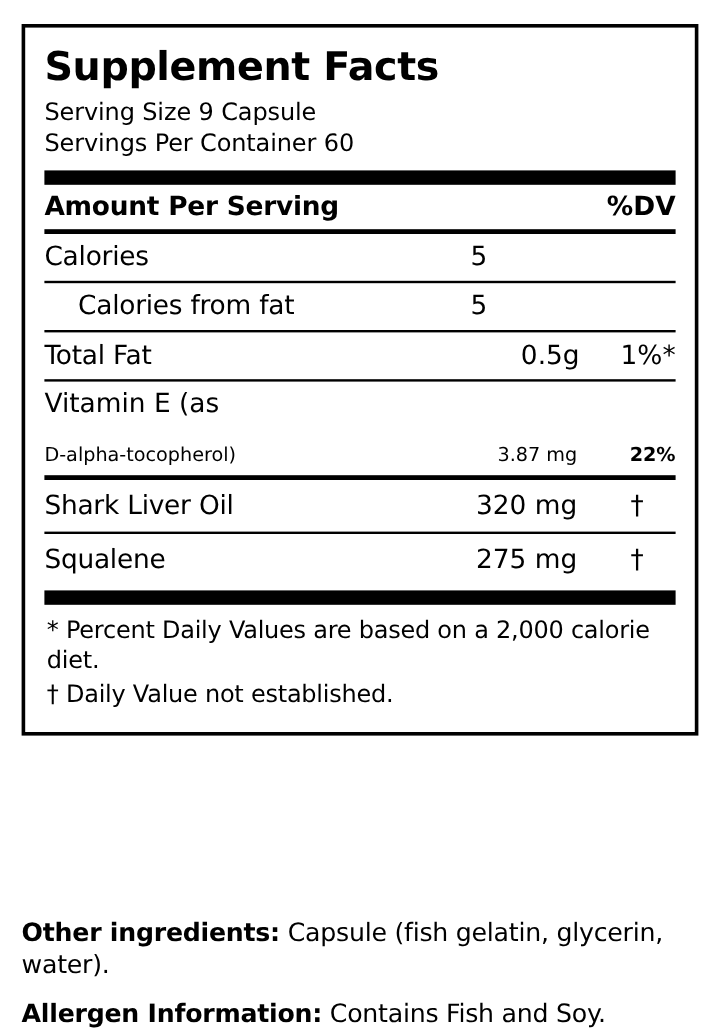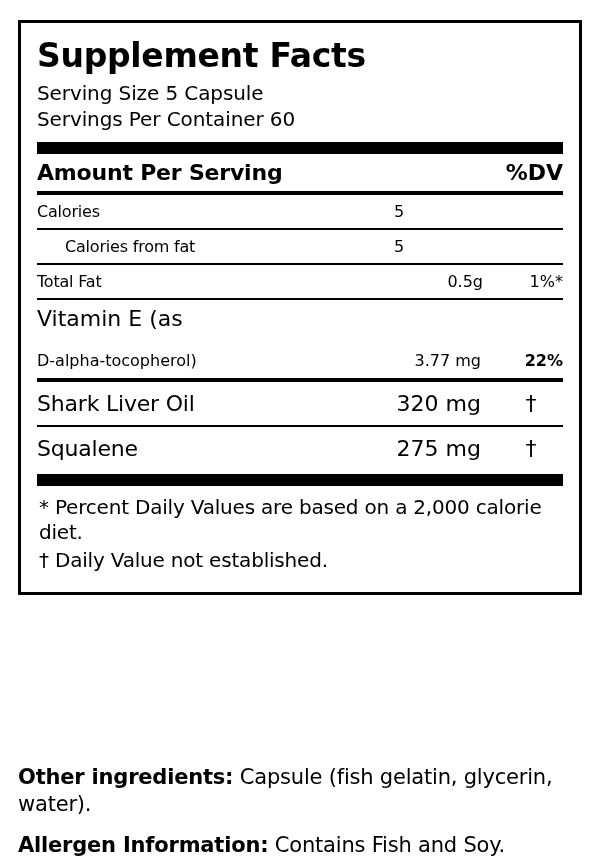--- a/index.html
+++ b/index.html
@@ -89,21 +89,21 @@
   .hdr {
     font-weight: bold;
     font-size: 22px;
     padding: 6px 0 6px 0;
   }
   .hdr .name { letter-spacing: -0.2px; }
   .hdr .dv { flex: 0 0 84px; }
 
   .item {
     padding: 7px 0 7px 0;
-    font-size: 16px;
+    font-size: 22px;
   }
   .item .amount { width: 180px; text-align: center; }
   .item .dv { flex: 0 0 64px; text-align: left; padding-left: 10px;}
 
   .item.indent .name { padding-left: 28px; }
 
   .item.right-amt .amount { width: auto; text-align: right; padding-right: 6px; }
   .item.right-amt .dv { text-align: right; flex: 0 0 74px; padding-left: 0; }
 
   .vit-row {
@@ -153,21 +153,21 @@
 </style>
 </head>
 <body>
 
 <div class="page">
 
   <div class="panel">
 
     <div class="title">Supplement Facts</div>
 
-    <div class="serving-line">Serving Size 5 Capsule</div>
+    <div class="serving-line">Serving Size 9 Capsule</div>
     <div class="serving-line">Servings Per Container 60</div>
 
     <div class="rule-thick"></div>
 
     <div class="row hdr">
       <span class="name">Amount Per Serving</span>
       <span class="dv">%DV</span>
     </div>
 
     <div class="rule-med"></div>
@@ -194,21 +194,21 @@
       <span class="dv">1%*</span>
     </div>
 
     <div class="rule-thin"></div>
 
     <div class="vit-row vit-first">
       <span class="name">Vitamin E (as</span>
     </div>
     <div class="vit-second">
       <span class="name">D-alpha-tocopherol)</span>
-      <span class="amount">3.77 mg</span>
+      <span class="amount">3.87 mg</span>
       <span class="dv">22%</span>
     </div>
 
     <div class="rule-med"></div>
 
     <div class="row item ing-row">
       <span class="name">Shark Liver Oil</span>
       <span class="amount">320 mg</span>
       <span class="dv">†</span>
     </div>

